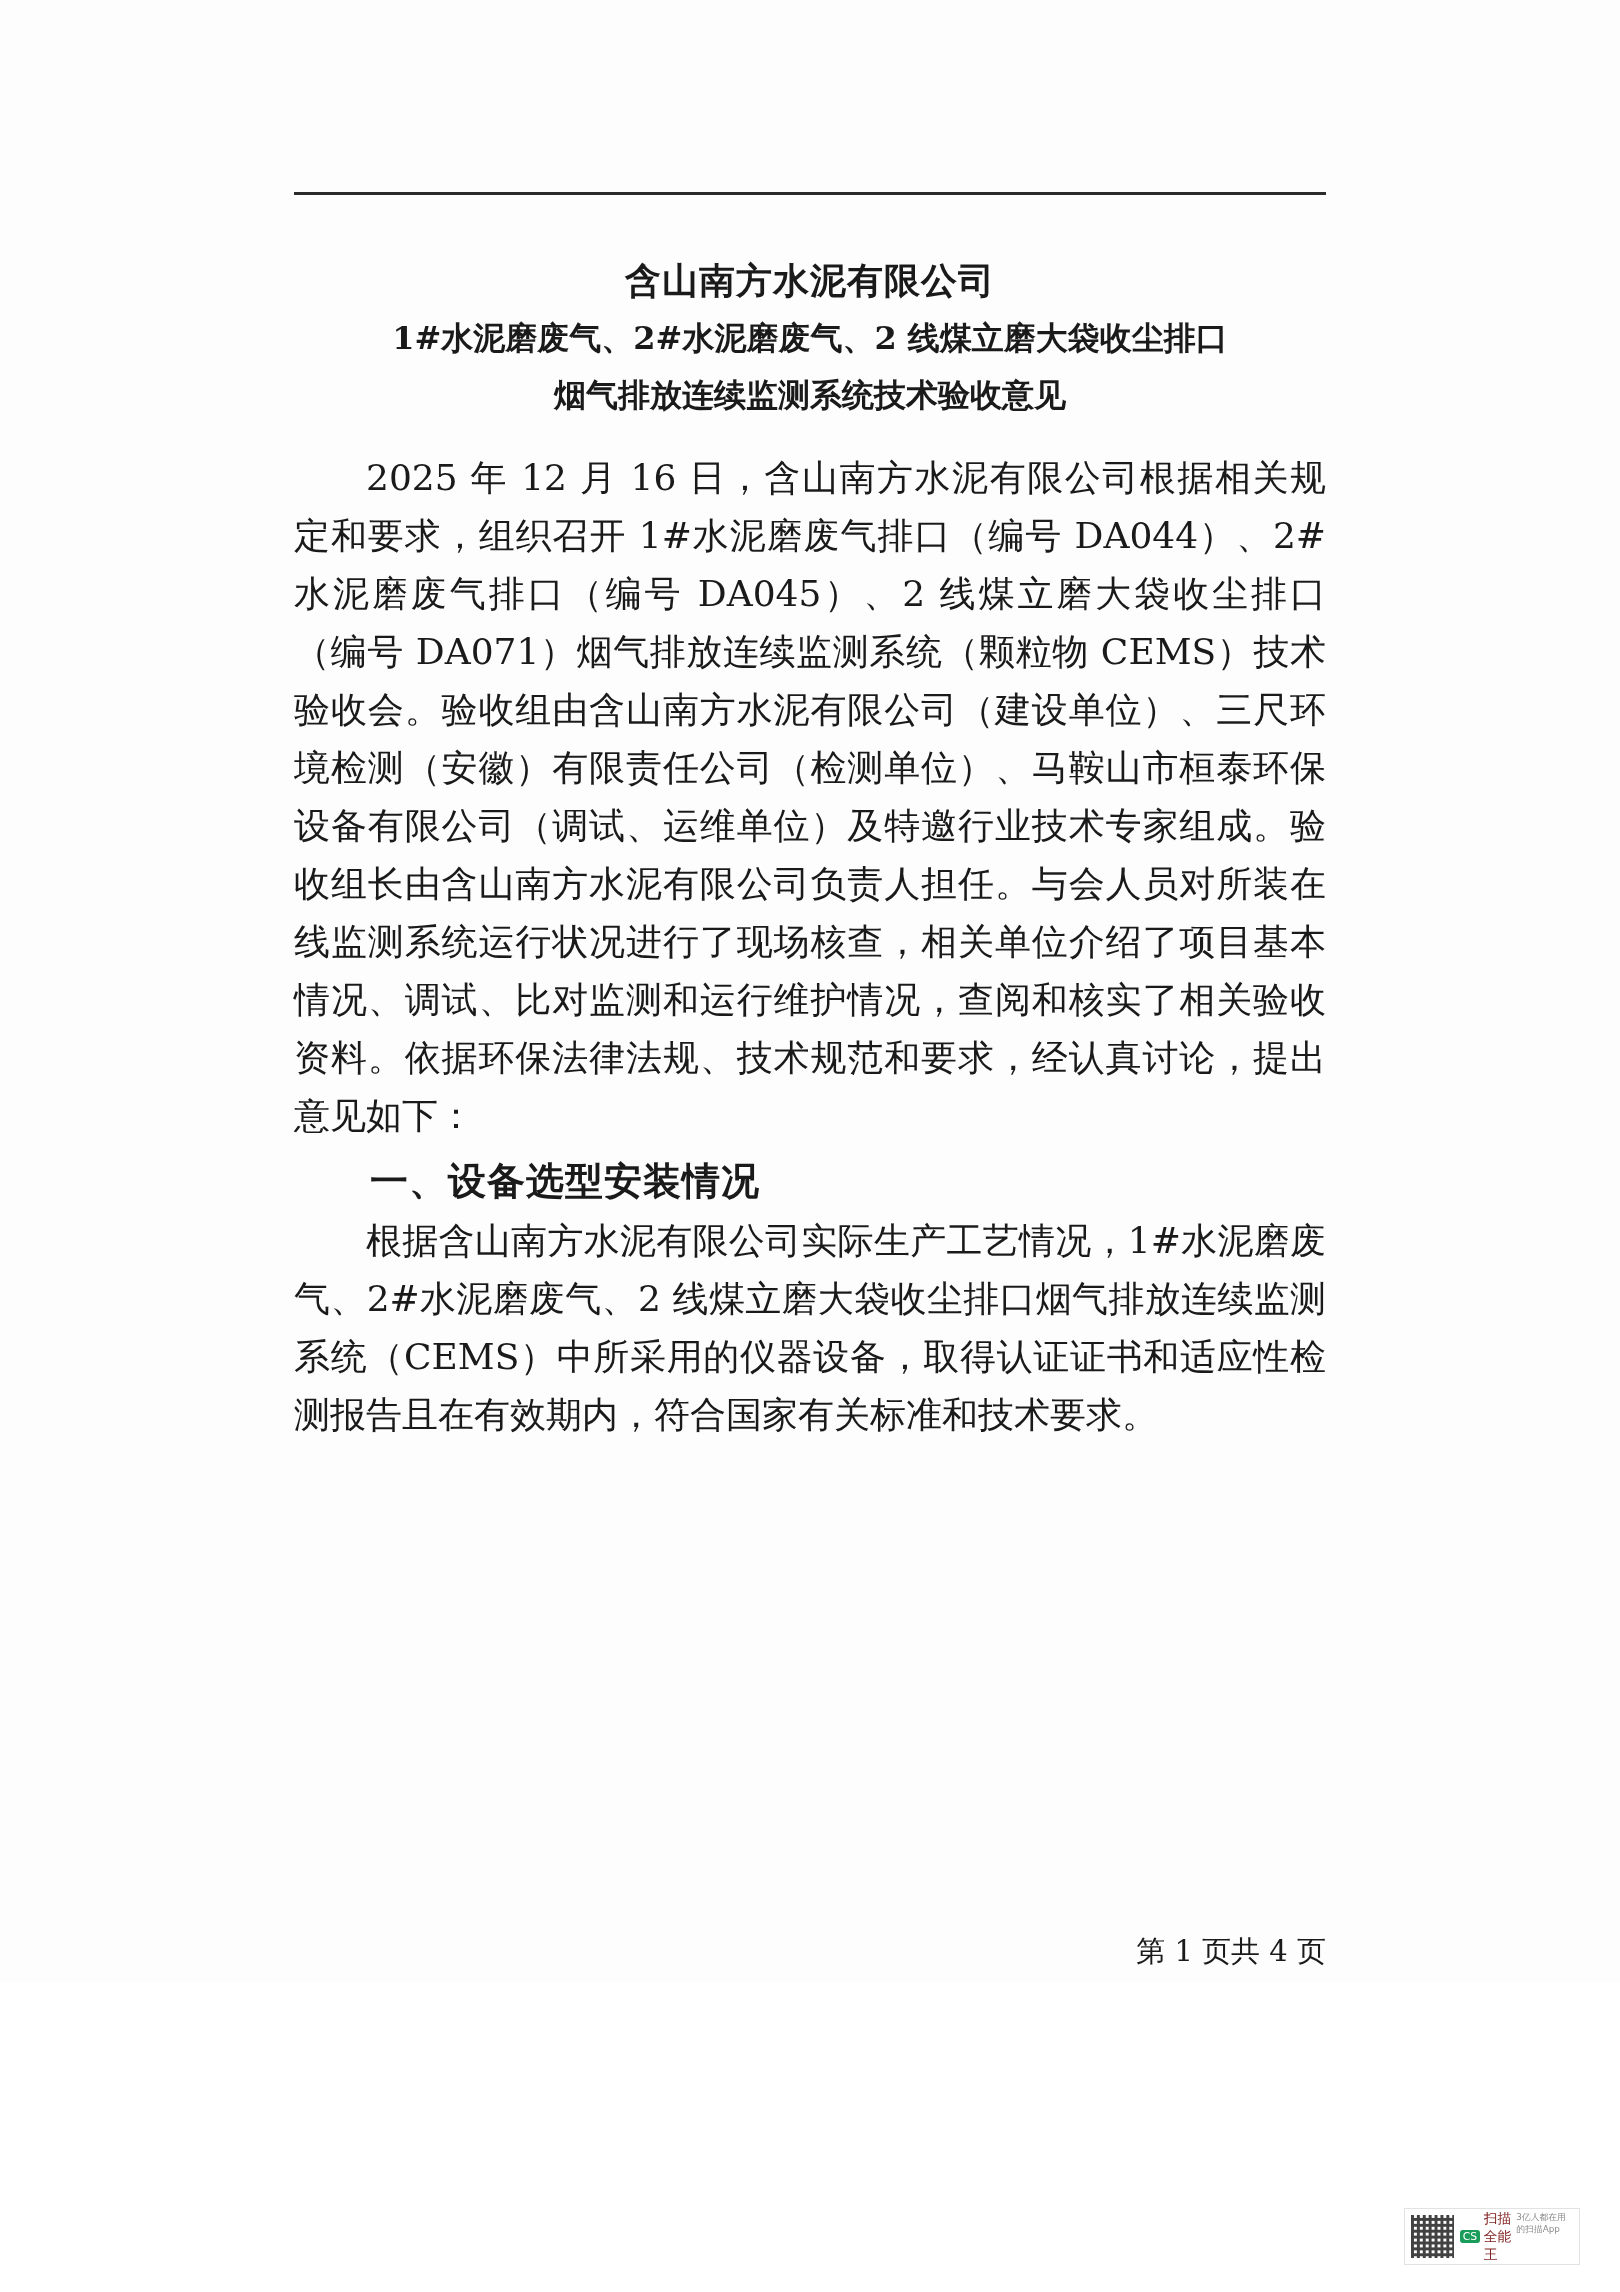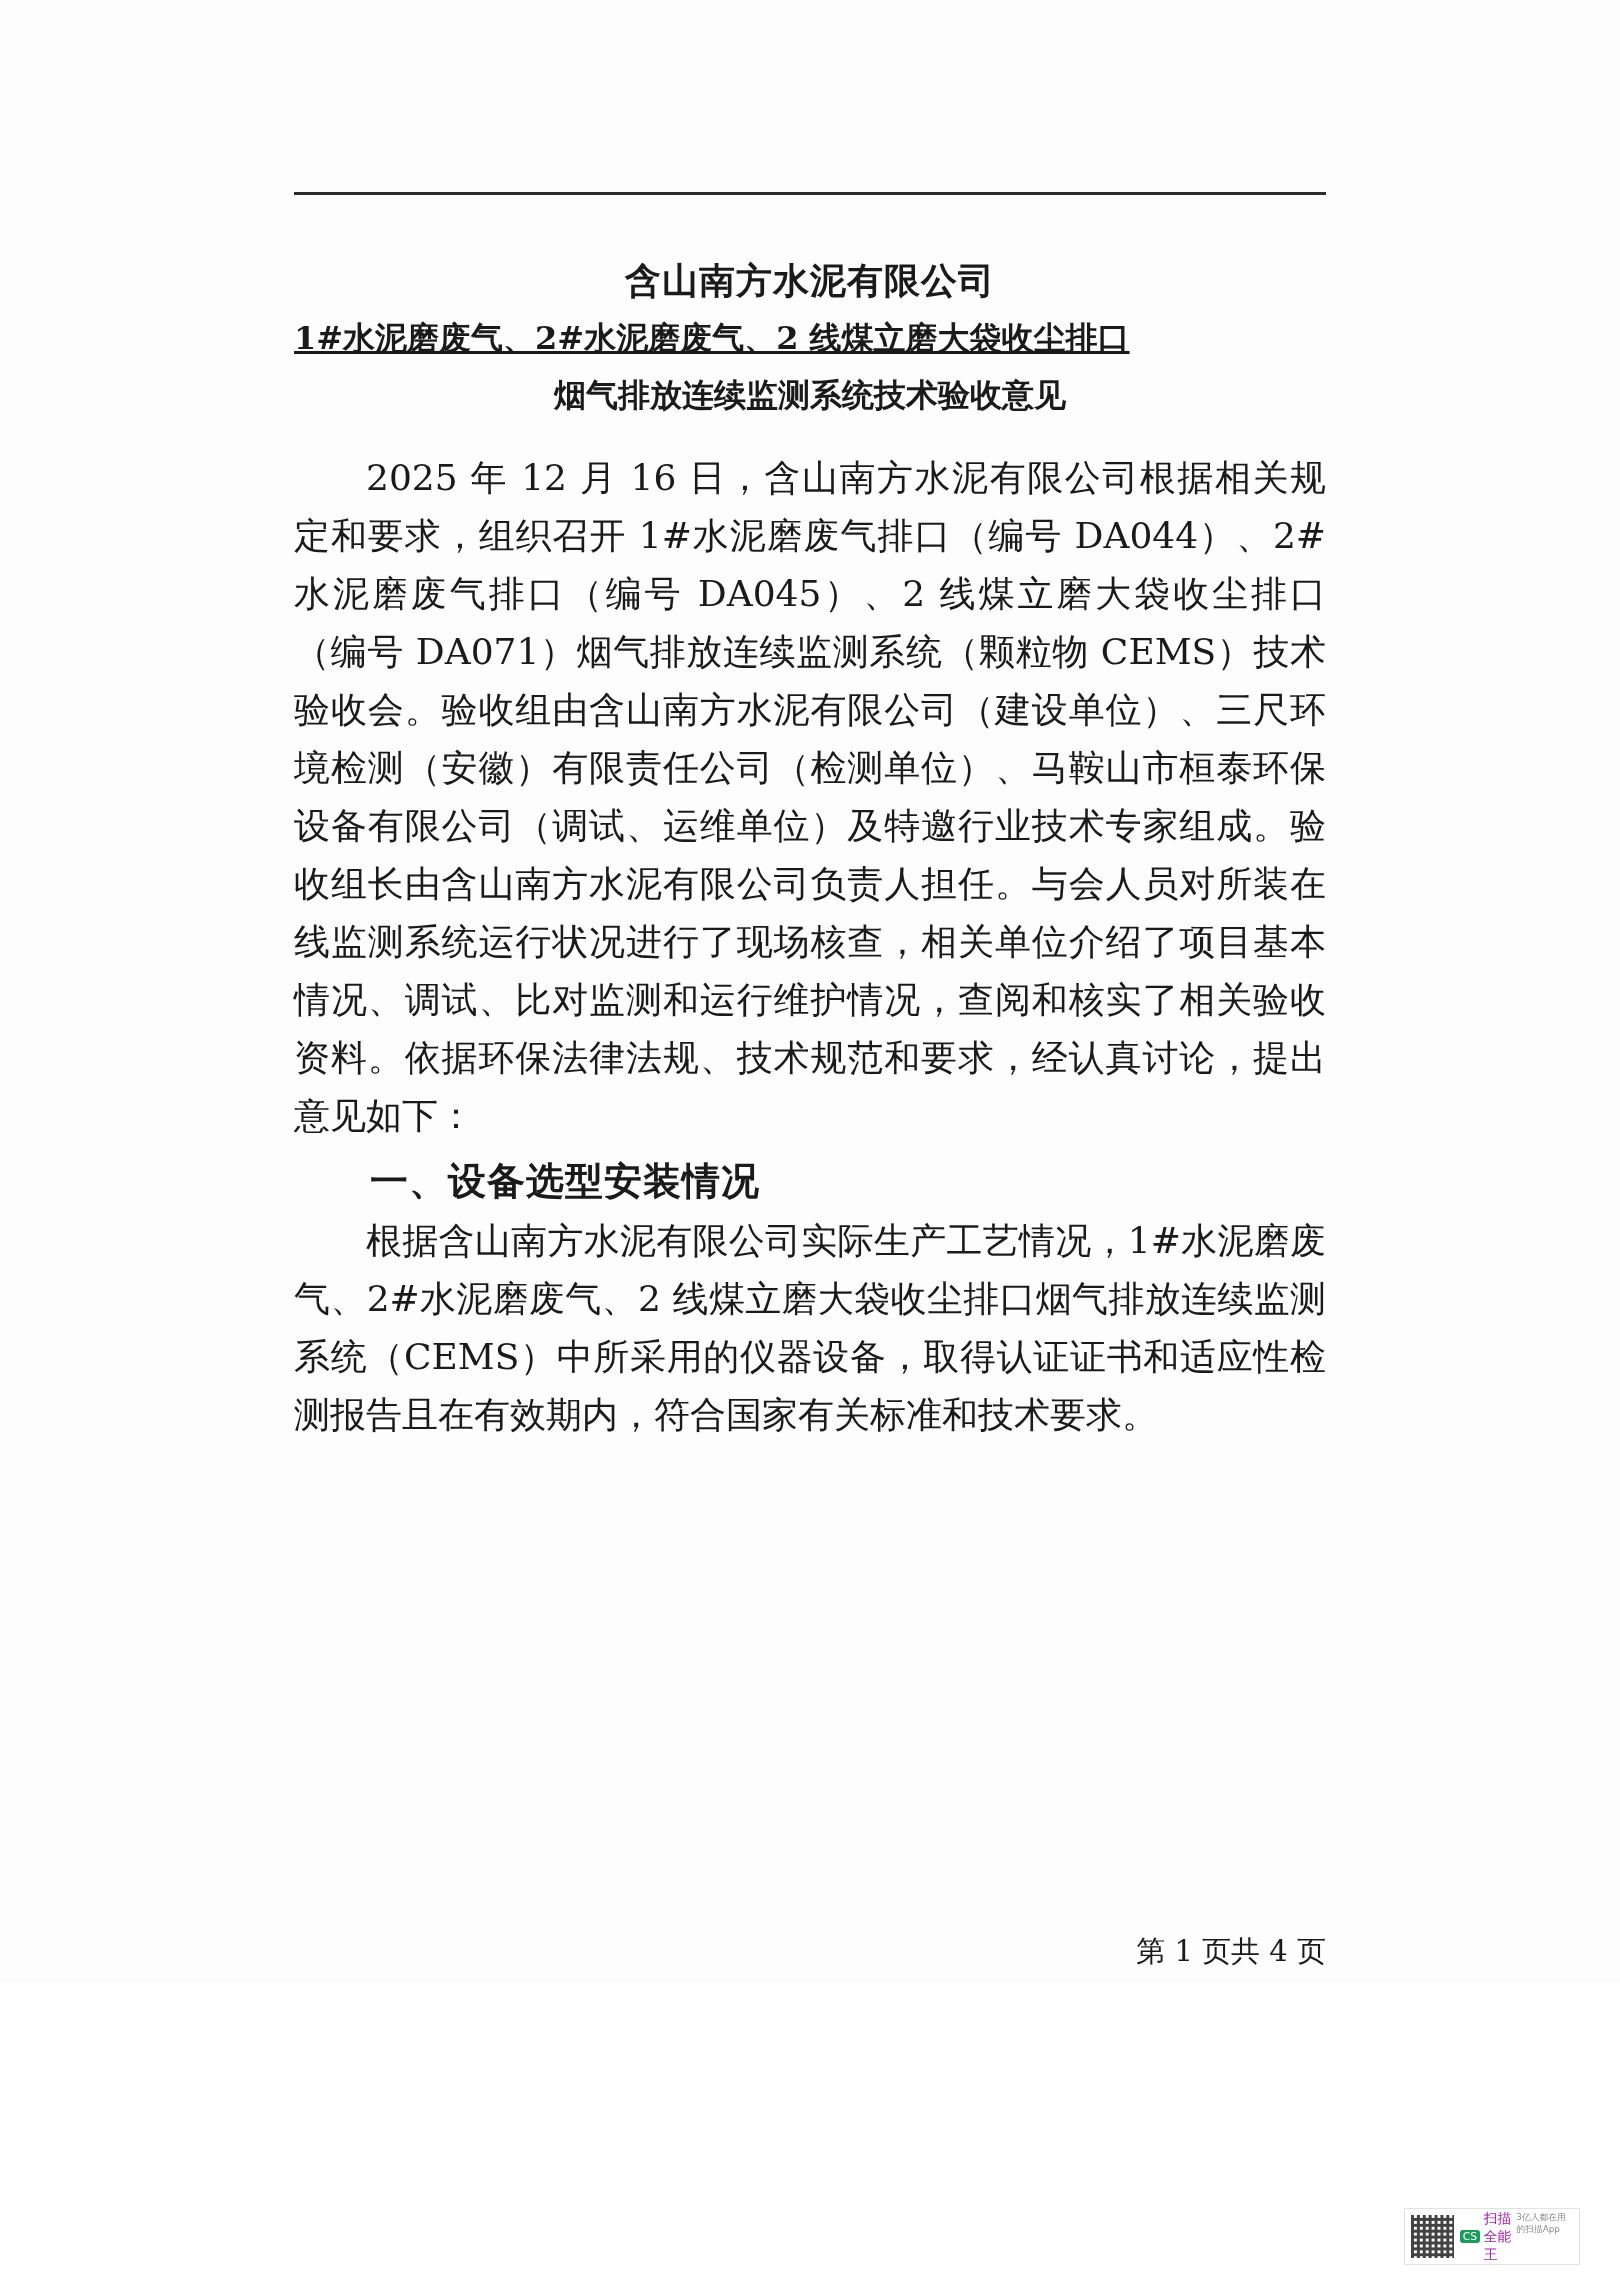--- a/index.html
+++ b/index.html
@@ -44,26 +44,26 @@
 
   .title-company {
     text-align: center;
     font-size: 36px;
     font-weight: 700;
     letter-spacing: 1px;
     line-height: 1.5;
     font-family: "DejaVu Serif", "Liberation Serif", serif;
   }
   .title-line2 {
+    text-align: center;
     font-size: 32px;
     font-weight: 700;
     line-height: 1.6;
     margin-top: 5.9px;
     font-family: "DejaVu Serif", "Liberation Serif", serif;
-    text-decoration: underline;
   }
   .title-line3 {
     text-align: center;
     font-size: 32px;
     font-weight: 700;
     line-height: 1.6;
     margin-top: 5.9px;
     font-family: "DejaVu Sans", sans-serif;
   }
 
@@ -145,21 +145,21 @@
     color: #fff;
     font-size: 10.8px;
     font-family: "DejaVu Sans", sans-serif;
     border-radius: 2.9px;
     padding: 1px 2.9px;
     line-height: 1.1;
   }
   .wm-name {
     font-size: 13.7px;
     font-family: "DejaVu Sans", sans-serif;
-    color: #a21caf;
+    color: #7f1d1d;
   }
   .wm-line2 {
     font-size: 8.8px;
     color: #8a8a8a;
     font-family: "DejaVu Sans", sans-serif;
     margin-top: 2.9px;
   }
 </style>
 </head>
 <body>

